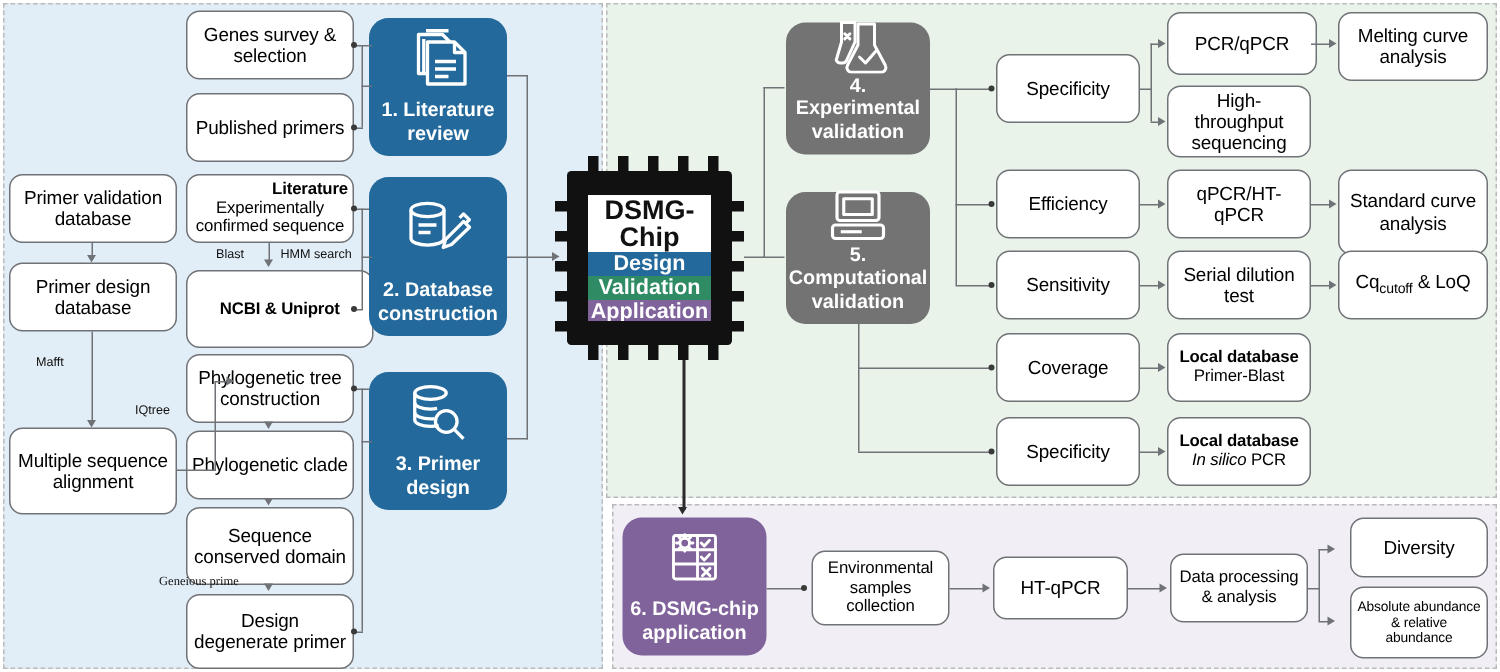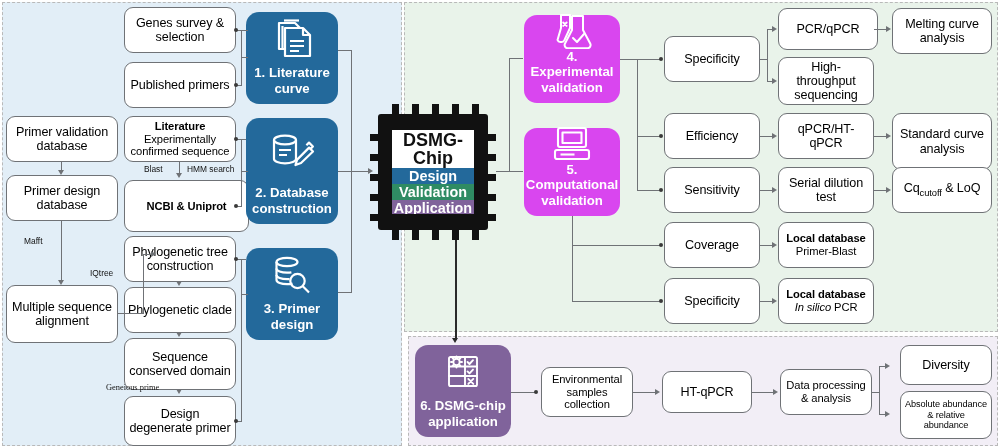--- a/index.html
+++ b/index.html
@@ -23,21 +23,21 @@
   .node .ital{font-style:italic;}
 
   
   .stagebox{position:absolute;box-sizing:border-box;border-radius:13px;color:#fff;
             font-weight:bold;font-size:13.2px;line-height:1.16;text-align:center;
             display:flex;flex-direction:column;align-items:center;justify-content:flex-end;
             padding-bottom:8px;}
   .stagebox .glyph{flex:1;display:flex;align-items:center;justify-content:center;width:100%;}
   .stagebox .lab{padding:0 4px;}
   .blue{background:#23699b;}
-  .green{background:#d946ef;}
+  .green{background:#737373;}
   .purple{background:#80639b;}
 
   
   #chip{position:absolute;left:370px;top:104px;width:126px;height:136px;}
   #chip .body{position:absolute;left:8px;top:10px;right:8px;bottom:10px;
               background:#111;border-radius:3px;}
   #chip .face{position:absolute;left:14px;top:16px;right:14px;bottom:16px;background:#fff;
               display:flex;flex-direction:column;overflow:hidden;}
   #chip .title{flex:1;display:flex;align-items:center;justify-content:center;
                font-weight:bold;font-size:18px;line-height:1.02;color:#111;text-align:center;
@@ -80,21 +80,21 @@
 
   <div class="ln v" style="left:61px;top:162px;height:9px;"></div>
   <div class="ar d" style="left:58px;top:170px;"></div>
   <div class="ln v" style="left:61px;top:221px;height:60px;"></div>
   <div class="ar d" style="left:58px;top:280px;"></div>
   <div class="elab" style="left:24px;top:236px;">Mafft</div>
 
   <div class="node" style="left:124px;top:7px;width:112px;height:46px;">Genes survey &amp; selection</div>
   <div class="node" style="left:124px;top:62px;width:112px;height:46px;">Published primers</div>
 
-  <div class="node small" style="left:124px;top:116px;width:112px;height:46px;flex-direction:column;">
+  <div class="node small" style="left:124px;top:116px;width:112px;height:46px;flex-direction:column;align-items:flex-end;">
     <span class="ttl">Literature</span>
     <span>Experimentally confirmed sequence</span>
   </div>
   <div class="node small" style="left:124px;top:180px;width:125px;height:52px;flex-direction:column;">
     <span class="ttl">NCBI &amp; Uniprot</span>
   </div>
 
   <div class="elab" style="left:144px;top:164px;">Blast</div>
   <div class="elab" style="left:187px;top:164px;">HMM search</div>
   <div class="ln v" style="left:179px;top:162px;height:12px;"></div>
@@ -128,21 +128,21 @@
           <path d="M11.5 31 V 7"></path>
         </g>
         <g fill="none" stroke="#fff" stroke-width="2.2" stroke-linejoin="round">
           <path d="M14 9 h18 l7 7 v21 h-25 z" fill="#23699b"></path>
           <path d="M32 9 v7 h7"></path>
           <path d="M19 22 h14 M19 27 h14 M19 32 h9"></path>
         </g>
       </svg>
     </span>
     <span class="lab">1. Literature</span>
-    <span class="lab">curve</span>
+    <span class="lab">review</span>
   </div>
 
   <div class="stagebox blue" id="stage2" style="left:246px;top:118px;width:92px;height:106px;">
     <span class="glyph">
       <svg width="46" height="40" viewBox="0 0 46 40">
         <g fill="none" stroke="#fff" stroke-width="2.2" stroke-linejoin="round">
           <ellipse cx="16" cy="8" rx="11" ry="4.4"></ellipse>
           <path d="M5 8 v19 c0 2.4 4.9 4.4 11 4.4 s11-2 11-4.4 V8"></path>
           <path d="M10 18 h12 M10 23 h8"></path>
           <path d="M32 31 l-5.5 2 1.6-5.4 12-12 3.9 3.9 z"></path>

